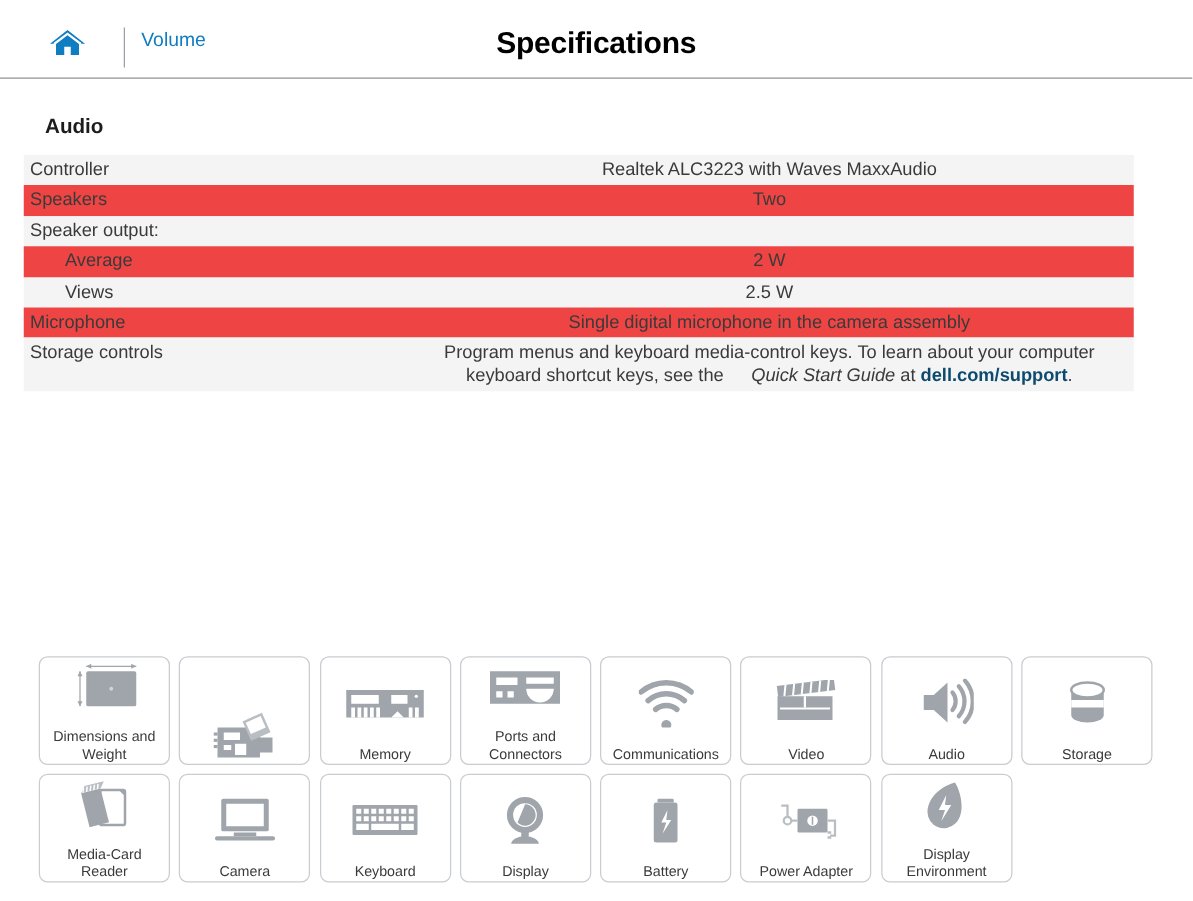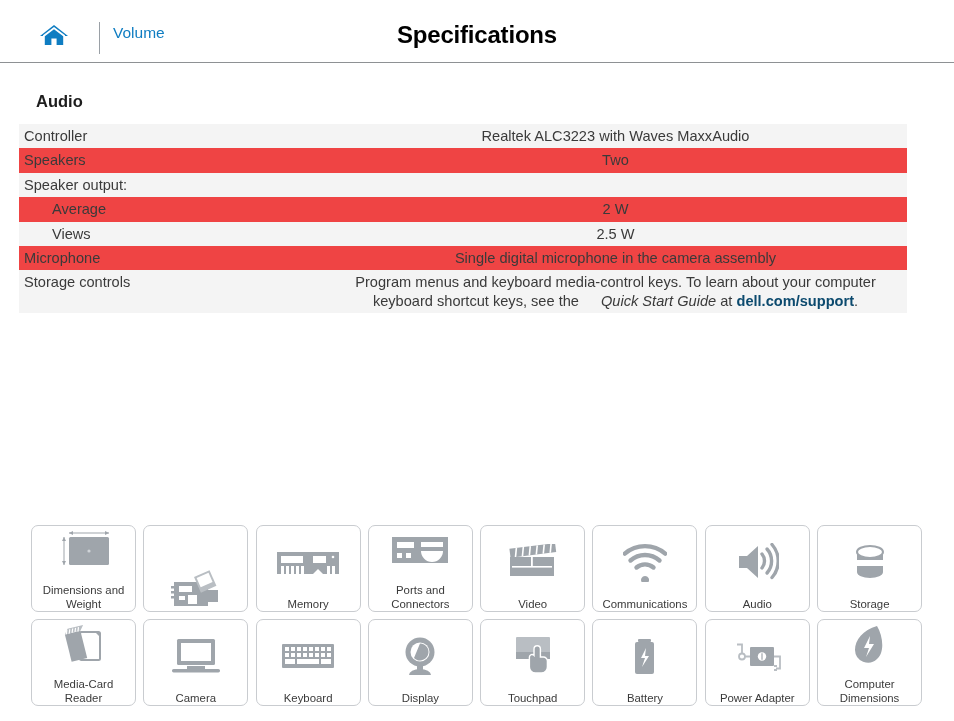--- a/index.html
+++ b/index.html
@@ -259,49 +259,49 @@
           <rect x="7" y="20" width="5" height="5" fill="#fff"></rect>
           <rect x="16" y="20" width="5" height="5" fill="#fff"></rect>
           <rect x="31" y="9" width="22" height="5" fill="#fff"></rect>
           <path d="M31 18 h22 a11 11 0 0 1 -22 0 z" fill="#fff"></path>
         </svg>
       </div>
       <div class="lbl">Ports and Connectors</div>
     </div>
     <div class="tile">
       <div class="ic">
+        <svg width="44" height="40" viewBox="0 0 44 40">
+          <path d="M22 34 a4 4 0 1 0 0.1 0 z" fill="#9fa5ab"></path>
+          <path d="M13.5 25.5 a13 13 0 0 1 17 0" stroke="#9fa5ab" stroke-width="4.4" fill="none" stroke-linecap="round"></path>
+          <path d="M7.5 18.5 a22 22 0 0 1 29 0" stroke="#9fa5ab" stroke-width="4.4" fill="none" stroke-linecap="round"></path>
+          <path d="M1.8 11.6 a31 31 0 0 1 40.4 0" stroke="#9fa5ab" stroke-width="4.4" fill="none" stroke-linecap="round"></path>
+        </svg>
+      </div>
+      <div class="lbl">Communications</div>
+    </div>
+    <div class="tile">
+      <div class="ic">
         <svg width="50" height="36" viewBox="0 0 50 36">
           <g transform="rotate(-7 24 8)">
             <rect x="2" y="2" width="46" height="9" fill="#9fa5ab"></rect>
             <g stroke="#fff" stroke-width="1.6">
               <line x1="9" y1="2" x2="7" y2="11"></line>
               <line x1="16" y1="2" x2="14" y2="11"></line>
               <line x1="23" y1="2" x2="21" y2="11"></line>
               <line x1="30" y1="2" x2="28" y2="11"></line>
               <line x1="37" y1="2" x2="35" y2="11"></line>
               <line x1="44" y1="2" x2="42" y2="11"></line>
             </g>
           </g>
           <rect x="2" y="13" width="44" height="19" fill="#9fa5ab"></rect>
           <rect x="23" y="13" width="1.8" height="9" fill="#fff"></rect>
           <rect x="4" y="22" width="40" height="1.6" fill="#fff"></rect>
         </svg>
       </div>
       <div class="lbl">Video</div>
-    </div>
-    <div class="tile">
-      <div class="ic">
-        <svg width="44" height="40" viewBox="0 0 44 40">
-          <path d="M22 34 a4 4 0 1 0 0.1 0 z" fill="#9fa5ab"></path>
-          <path d="M13.5 25.5 a13 13 0 0 1 17 0" stroke="#9fa5ab" stroke-width="4.4" fill="none" stroke-linecap="round"></path>
-          <path d="M7.5 18.5 a22 22 0 0 1 29 0" stroke="#9fa5ab" stroke-width="4.4" fill="none" stroke-linecap="round"></path>
-          <path d="M1.8 11.6 a31 31 0 0 1 40.4 0" stroke="#9fa5ab" stroke-width="4.4" fill="none" stroke-linecap="round"></path>
-        </svg>
-      </div>
-      <div class="lbl">Communications</div>
     </div>
     <div class="tile">
       <div class="ic">
         <svg width="44" height="38" viewBox="0 0 44 38">
           <path d="M4 13 h8 l11 -10 v32 l-11 -10 h-8 z" fill="#9fa5ab"></path>
           <path d="M27 11 a11 11 0 0 1 0 14" stroke="#9fa5ab" stroke-width="3.4" fill="none" stroke-linecap="round"></path>
           <path d="M32 6 a18 18 0 0 1 0 24" stroke="#9fa5ab" stroke-width="3.4" fill="none" stroke-linecap="round"></path>
           <path d="M37 1.5 a25 25 0 0 1 0 33" stroke="#9fa5ab" stroke-width="3.4" fill="none" stroke-linecap="round"></path>
         </svg>
       </div>
@@ -384,31 +384,20 @@
           <circle cx="20" cy="17" r="9.5" fill="#fff"></circle>
           <path d="M20 8.5 a8.5 8.5 0 1 1 -6 14.5 z" fill="#9fa5ab"></path>
           <rect x="17" y="30" width="6" height="5" fill="#9fa5ab"></rect>
           <path d="M9 40 a11 6 0 0 1 22 0 z" fill="#9fa5ab"></path>
         </svg>
       </div>
       <div class="lbl">Display</div>
     </div>
     <div class="tile">
       <div class="ic">
-        <svg width="42" height="42" viewBox="0 0 42 42">
-          <rect x="4" y="2" width="34" height="22" rx="1" fill="#b9bec3"></rect>
-          <rect x="4" y="17" width="17" height="7" fill="#9fa5ab"></rect>
-          <rect x="21" y="17" width="17" height="7" fill="#9fa5ab"></rect>
-          <path d="M22 14 a3.2 3.2 0 0 1 6.4 0 v8 h3 a4 4 0 0 1 4 4 v6 a6 6 0 0 1 -6 6 h-6 a6 6 0 0 1 -6 -6 v-10 a2.6 2.6 0 0 1 4.6 -1.6 z" fill="#9fa5ab" stroke="#fff" stroke-width="1.4"></path>
-        </svg>
-      </div>
-      <div class="lbl">Touchpad</div>
-    </div>
-    <div class="tile">
-      <div class="ic">
         <svg width="28" height="42" viewBox="0 0 28 42">
           <rect x="7" y="4" width="13" height="3" rx="1" fill="#9fa5ab"></rect>
           <rect x="4" y="7" width="19" height="32" rx="2" fill="#9fa5ab"></rect>
           <path d="M15 13 l-5 10 h4 l-3 9 l7 -11 h-4 z" fill="#fff"></path>
         </svg>
       </div>
       <div class="lbl">Battery</div>
     </div>
     <div class="tile two-line">
       <div class="ic">
@@ -425,15 +414,15 @@
       </div>
       <div class="lbl">Power Adapter</div>
     </div>
     <div class="tile two-line">
       <div class="ic">
         <svg width="38" height="40" viewBox="0 0 38 40">
           <path d="M26 2 C12 6 4 16 4 26 a13 13 0 0 0 22 9 C34 28 32 12 26 2 z" fill="#9fa5ab"></path>
           <path d="M19 12 l-6 12 h5 l-3 9 l8 -13 h-5 z" fill="#fff"></path>
         </svg>
       </div>
-      <div class="lbl">Computer Dimensions</div>
+      <div class="lbl">Display Environment</div>
     </div>
   </div>
 
 </body></html>

